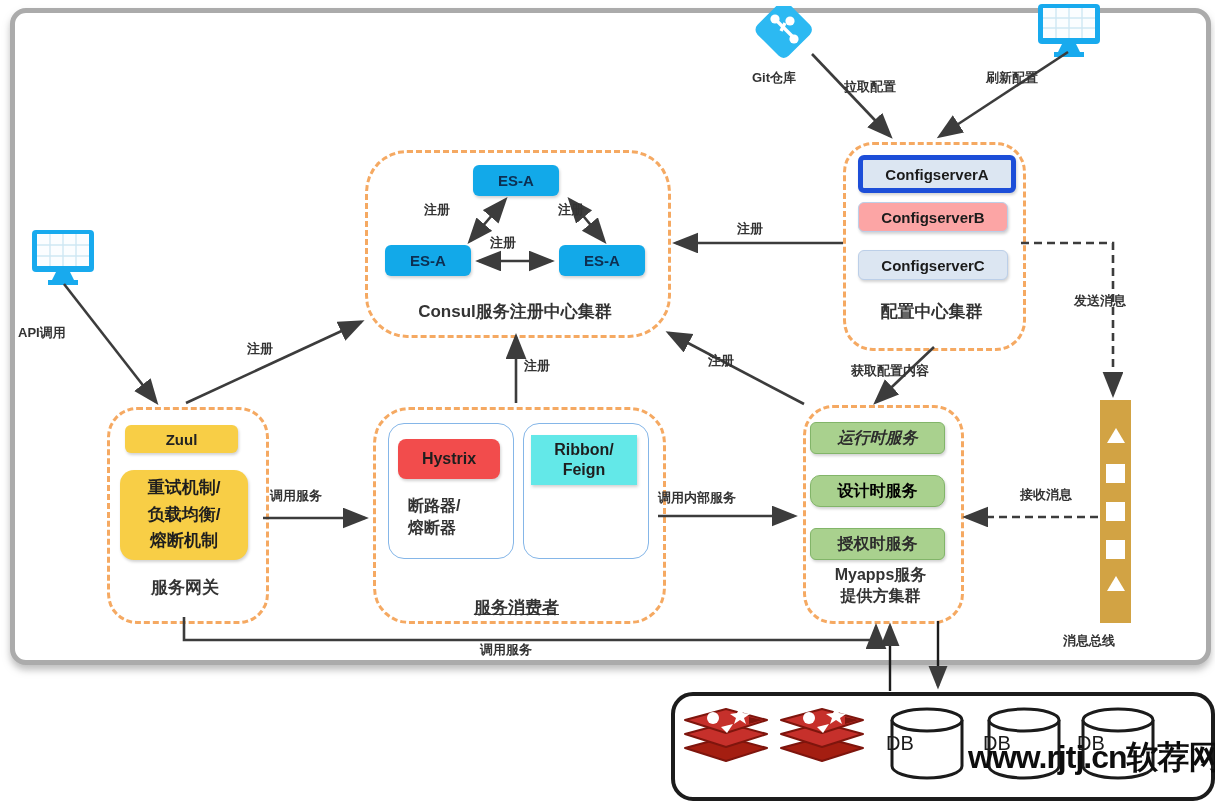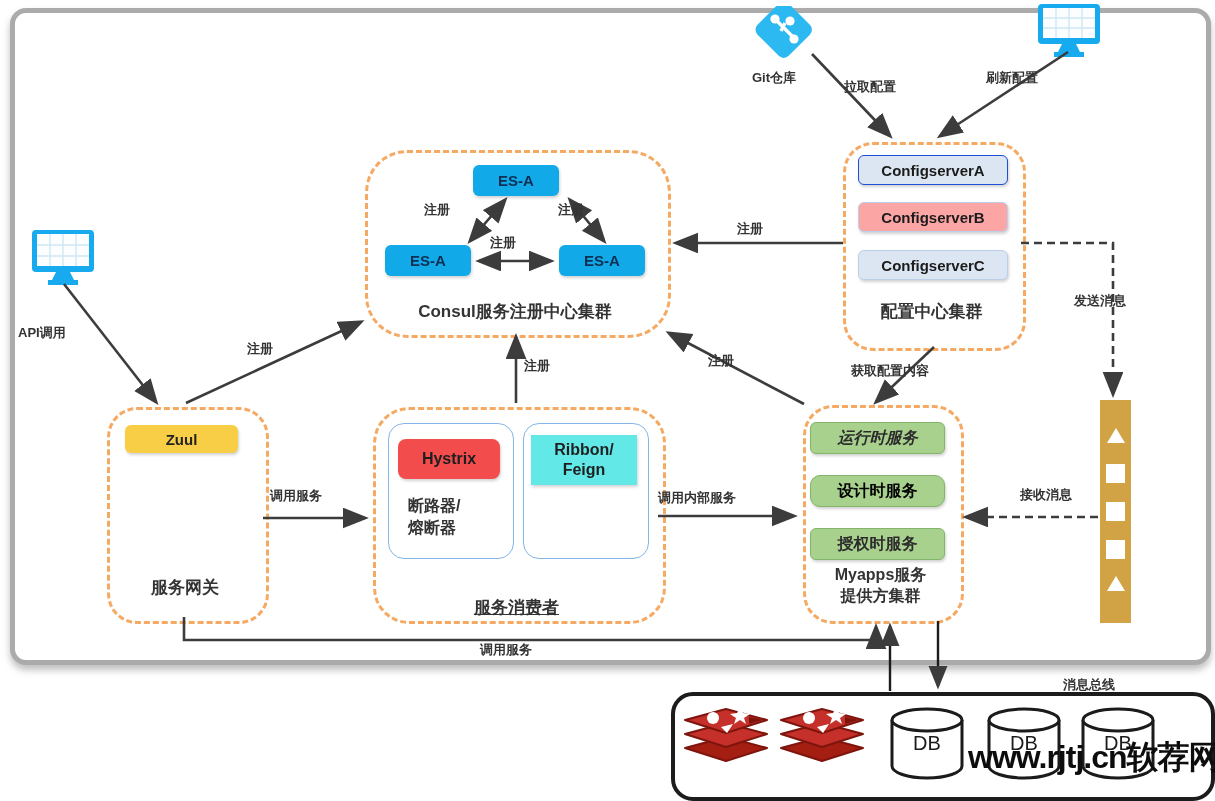--- a/index.html
+++ b/index.html
@@ -18,21 +18,21 @@
   svg.wires{position:absolute;left:0;top:0;z-index:4;pointer-events:none;}
   .bus{position:absolute;left:1100px;top:400px;width:31px;height:223px;background:#d2a344;z-index:3;}
   .bus .tri{position:absolute;left:7px;width:0;height:0;border-left:9px solid transparent;
             border-right:9px solid transparent;border-bottom:15px solid #fff;}
   .bus .sq{position:absolute;left:6px;width:19px;height:19px;background:#fff;}
   .storage{position:absolute;left:671px;top:692px;width:536px;height:101px;background:#fff;
            border:4px solid #1c1c1c;border-radius:22px;z-index:2;}
   .watermark{position:absolute;left:968px;top:736px;font-size:32px;font-weight:bold;color:#0d0d0d;
              z-index:10;white-space:nowrap;letter-spacing:-1px;}
   .dbcell{position:absolute;width:82px;height:76px;z-index:3;}
-  .dbcell .dbl{position:absolute;left:0;top:26px;width:100%;text-align:center;
+  .dbcell .dbl{position:absolute;left:0;top:26px;width:100%;
                font-size:20px;color:#1b1b1b;}
 </style>
 </head>
 <body>
 
 <div id="stage">
 
   <div class="container"></div>
 
   <svg class="wires" width="1215" height="801">
@@ -102,27 +102,30 @@
   <div class="cluster" style="left:365px;top:150px;width:300px;height:182px;border-radius:42px;"></div>
   <div class="nodebox" style="left:473px;top:165px;width:86px;height:31px;background:#12a9e9;border-radius:6px;font-size:15px;color:#0d2f52;">ES-A</div>
   <div class="nodebox" style="left:385px;top:245px;width:86px;height:31px;background:#12a9e9;border-radius:6px;font-size:15px;color:#0d2f52;">ES-A</div>
   <div class="nodebox" style="left:559px;top:245px;width:86px;height:31px;background:#12a9e9;border-radius:6px;font-size:15px;color:#0d2f52;">ES-A</div>
   <div class="lbl" style="left:424px;top:201px;">注册</div>
   <div class="lbl" style="left:558px;top:201px;">注册</div>
   <div class="lbl" style="left:490px;top:234px;">注册</div>
   <div class="title" style="left:375px;top:300px;width:280px;">Consul服务注册中心集群</div>
 
   <div class="cluster" style="left:843px;top:142px;width:177px;height:203px;border-radius:30px;"></div>
-  <div class="nodebox" style="left:858px;top:155px;width:148px;height:28px;background:#dce6f2;border:1px solid #1d4ed8;border-radius:6px;font-size:15px;color:#1b1b1b;">ConfigserverA</div>
+  <div class="nodebox" style="left:858px;top:155px;width:148px;height:28px;background:#dce6f2;border:5px solid #1d4ed8;border-radius:6px;font-size:15px;color:#1b1b1b;">ConfigserverA</div>
   <div class="nodebox" style="left:858px;top:202px;width:148px;height:28px;background:#fca5a5;border:1px solid #bccfe8;border-radius:6px;font-size:15px;color:#1b1b1b;">ConfigserverB</div>
   <div class="nodebox" style="left:858px;top:250px;width:148px;height:28px;background:#dce6f2;border:1px solid #bccfe8;border-radius:6px;font-size:15px;color:#1b1b1b;">ConfigserverC</div>
   <div class="title" style="left:843px;top:300px;width:177px;">配置中心集群</div>
 
   <div class="cluster" style="left:107px;top:407px;width:156px;height:211px;border-radius:30px;"></div>
   <div class="nodebox" style="left:125px;top:425px;width:113px;height:28px;background:#f8ce46;border-radius:6px;font-size:15px;color:#222;">Zuul</div>
+  <div class="nodebox preline" style="left:120px;top:470px;width:128px;height:90px;background:#f8ce46;border-radius:14px;font-size:17px;line-height:1.55;color:#1e1e1e;">重试机制/
+负载均衡/
+熔断机制</div>
   <div class="title" style="left:107px;top:576px;width:156px;">服务网关</div>
 
   <div class="cluster" style="left:373px;top:407px;width:287px;height:211px;border-radius:36px;"></div>
   <div class="abs" style="left:388px;top:423px;width:124px;height:134px;background:#fff;border:1.5px solid #85b6e8;border-radius:16px;z-index:3;"></div>
   <div class="nodebox" style="left:398px;top:439px;width:102px;height:40px;background:#f24c4c;border-radius:8px;font-size:16px;color:#1e1e1e;">Hystrix</div>
   <div class="abs preline" style="left:408px;top:495px;width:90px;font-weight:bold;font-size:16px;line-height:1.4;color:#333;z-index:3;">断路器/
 熔断器</div>
   <div class="abs" style="left:523px;top:423px;width:124px;height:134px;background:#fff;border:1.5px solid #85b6e8;border-radius:16px;z-index:3;"></div>
   <div class="nodebox preline" style="left:531px;top:435px;width:106px;height:50px;background:#63e8e8;border-radius:0;font-size:16px;line-height:1.25;color:#1e1e1e;">Ribbon/
 Feign</div>
@@ -135,21 +138,21 @@
   <div class="title preline" style="left:803px;top:565px;width:155px;font-size:16px;line-height:1.3;">Myapps服务
 提供方集群</div>
 
   <div class="bus">
     <div class="tri" style="top:28px;"></div>
     <div class="sq" style="top:64px;"></div>
     <div class="sq" style="top:102px;"></div>
     <div class="sq" style="top:140px;"></div>
     <div class="tri" style="top:176px;"></div>
   </div>
-  <div class="lbl" style="left:1063px;top:632px;margin-top:44px;">消息总线</div>
+  <div class="lbl" style="left:1063px;top:632px;">消息总线</div>
 
   <div class="lbl" style="left:247px;top:340px;">注册</div>
   <div class="lbl" style="left:524px;top:357px;">注册</div>
   <div class="lbl" style="left:708px;top:352px;">注册</div>
   <div class="lbl" style="left:737px;top:220px;">注册</div>
   <div class="lbl" style="left:851px;top:362px;">获取配置内容</div>
   <div class="lbl" style="left:1074px;top:292px;">发送消息</div>
   <div class="lbl" style="left:984px;top:486px;margin-left:36px;">接收消息</div>
   <div class="lbl" style="left:270px;top:487px;">调用服务</div>
   <div class="lbl" style="left:658px;top:489px;">调用内部服务</div>

